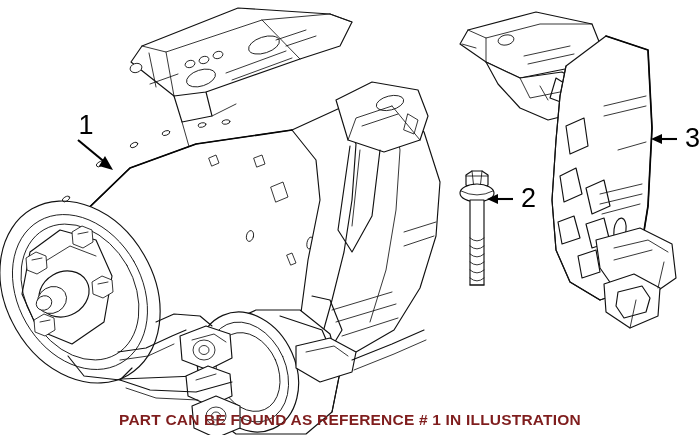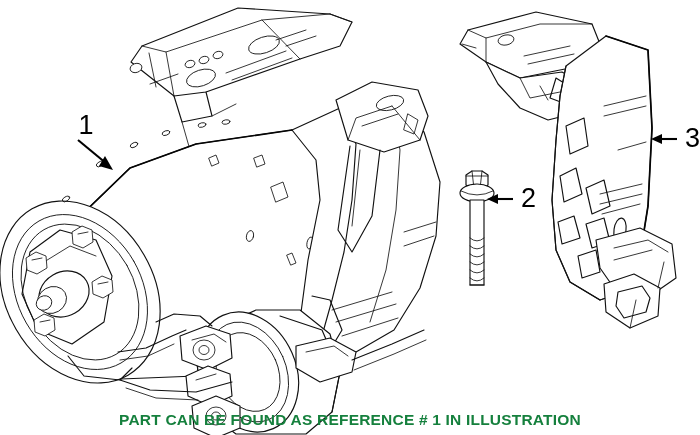--- a/index.html
+++ b/index.html
@@ -78,21 +78,21 @@
   .caption-text {
     position: absolute;
     left: 0;
     right: 0;
     bottom: 6px;
     text-align: center;
     font-family: "Liberation Sans", sans-serif;
     font-size: 15.5px;
     font-weight: bold;
     letter-spacing: 0.2px;
-    color: #15803d;
+    color: #7f1d1d;
     white-space: nowrap;
   }
 </style>
 </head>
 <body>
 
 <div id="diagram-root">
 
   <svg id="parts-diagram" viewBox="0 0 700 435" xmlns="http://www.w3.org/2000/svg">
 

